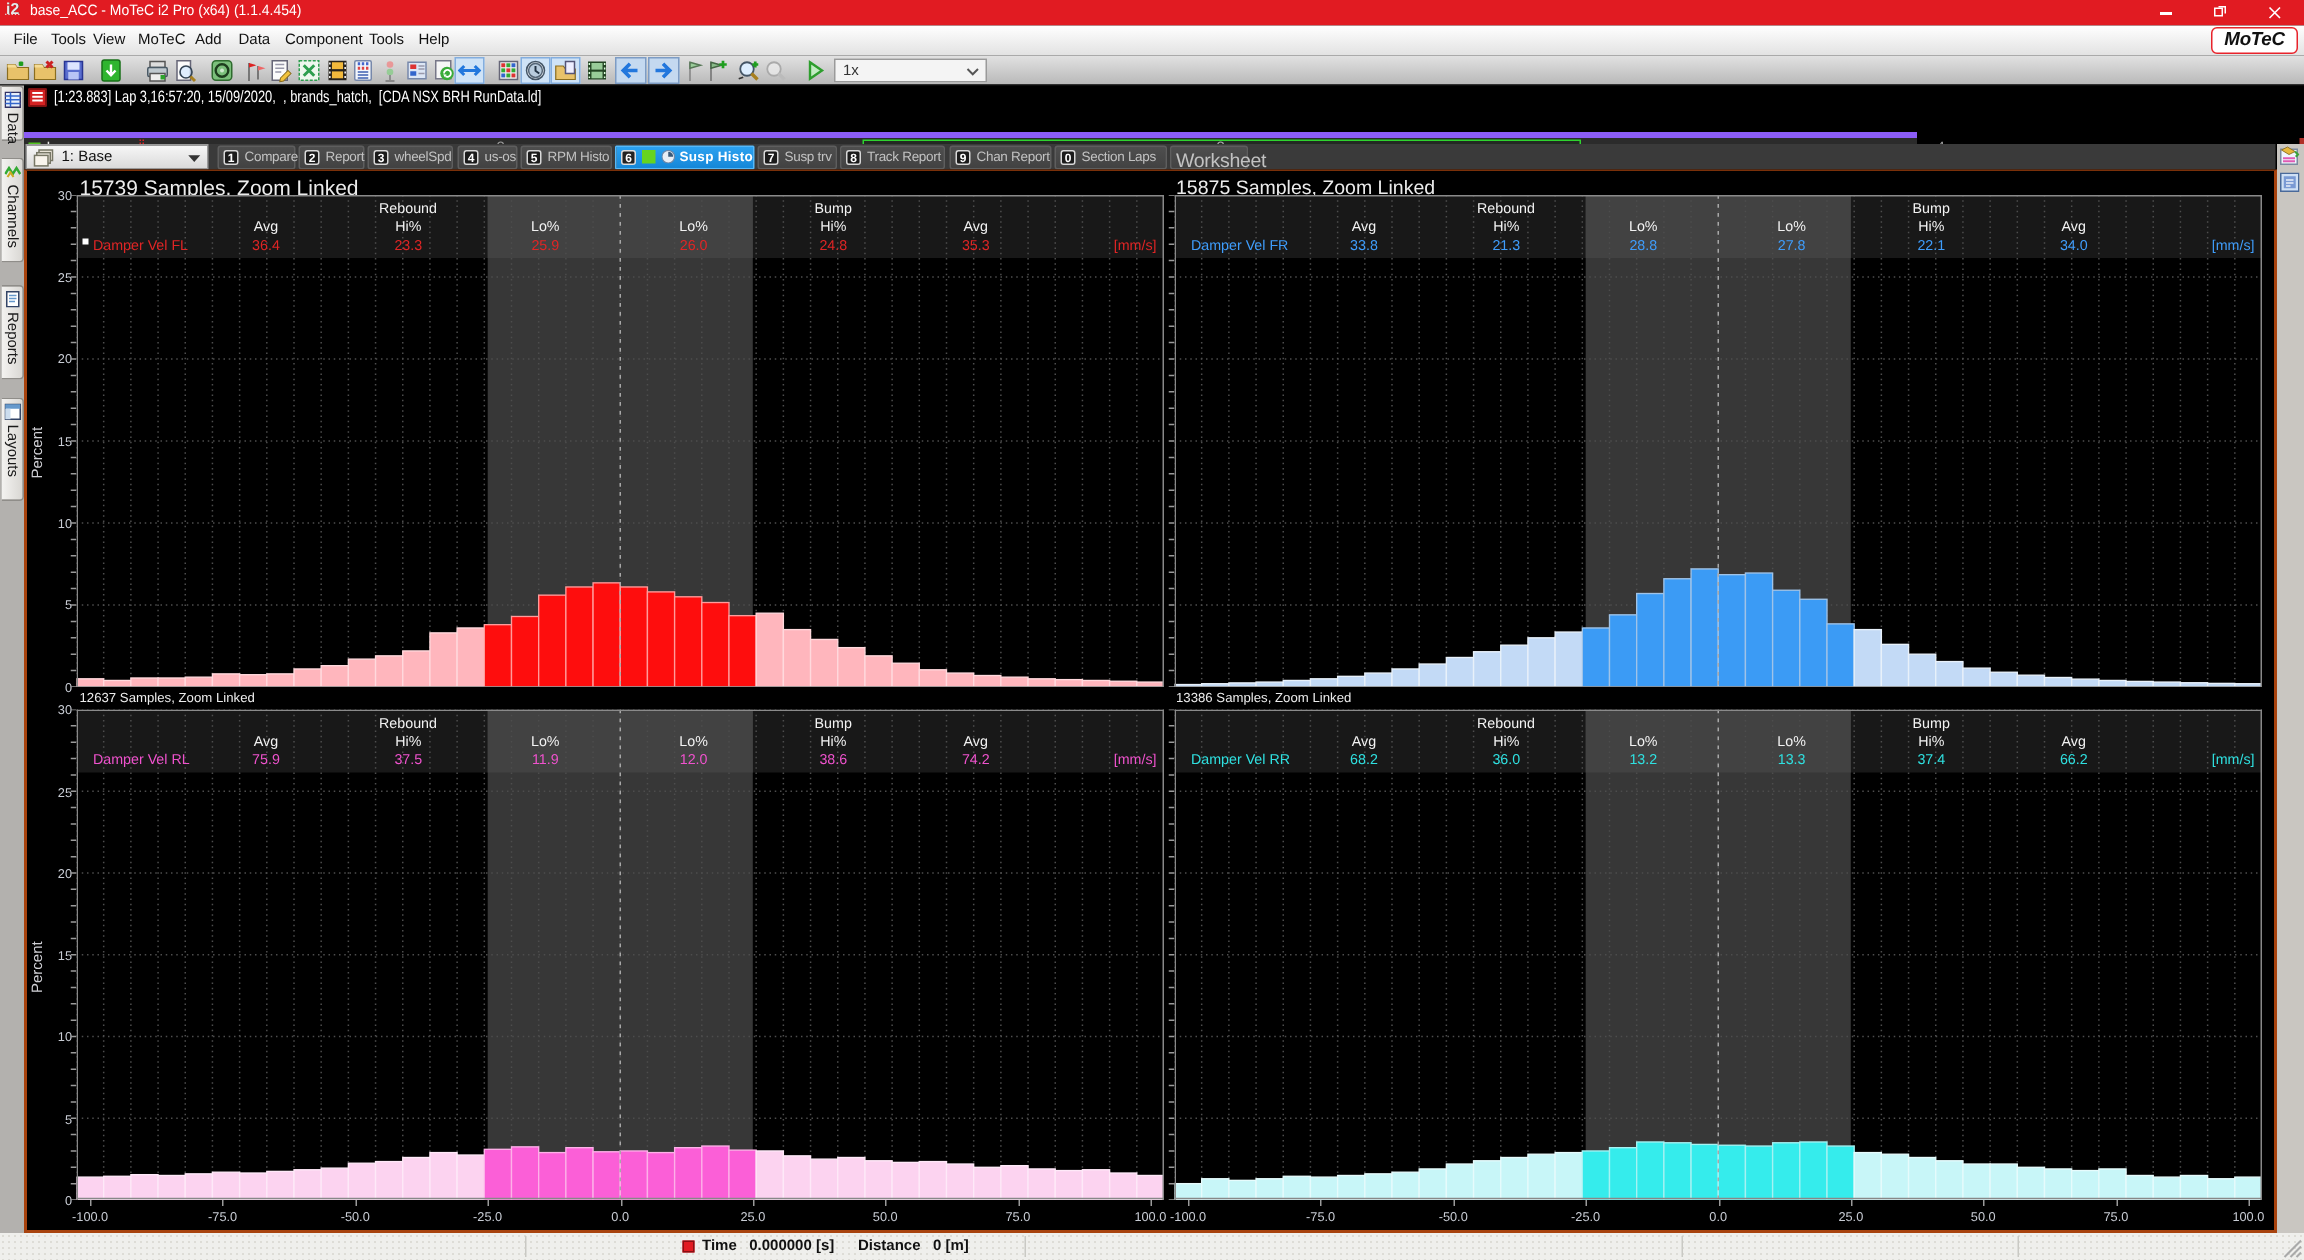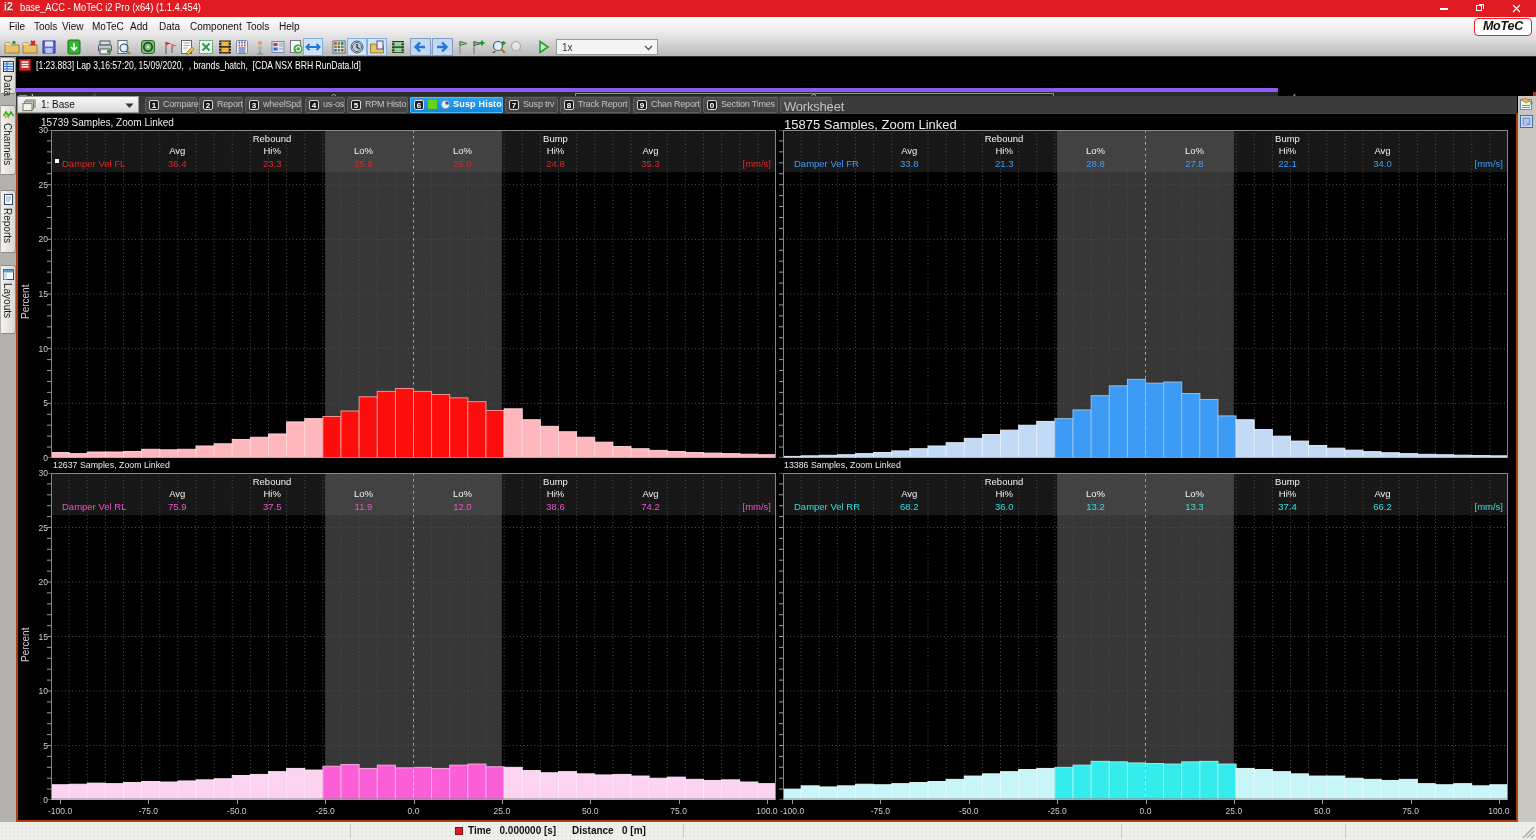--- a/index.html
+++ b/index.html
@@ -239,26 +239,26 @@
     <div class="abs" style="left:509px;top:3.5px;width:10px;height:10px;background:#1b1b1b;border:1px solid #d8d8d8;border-radius:2px;font-size:8px;font-weight:bold;color:#fff;text-align:center;line-height:10px">7</div>
     <div class="abs" style="left:523px;top:3px;font-size:9px;color:#c2c2c2;letter-spacing:-0.2px">Susp trv</div>
     <div class="abs" style="left:560px;top:1px;width:70px;height:16px;background:linear-gradient(#4e4e4e,#424242);border:1px solid #5e5e5e;border-radius:2px"></div>
     <div class="abs" style="left:564px;top:3.5px;width:10px;height:10px;background:#1b1b1b;border:1px solid #d8d8d8;border-radius:2px;font-size:8px;font-weight:bold;color:#fff;text-align:center;line-height:10px">8</div>
     <div class="abs" style="left:578px;top:3px;font-size:9px;color:#c2c2c2;letter-spacing:-0.2px">Track Report</div>
     <div class="abs" style="left:633px;top:1px;width:68px;height:16px;background:linear-gradient(#4e4e4e,#424242);border:1px solid #5e5e5e;border-radius:2px"></div>
     <div class="abs" style="left:637px;top:3.5px;width:10px;height:10px;background:#1b1b1b;border:1px solid #d8d8d8;border-radius:2px;font-size:8px;font-weight:bold;color:#fff;text-align:center;line-height:10px">9</div>
     <div class="abs" style="left:651px;top:3px;font-size:9px;color:#c2c2c2;letter-spacing:-0.2px">Chan Report</div>
     <div class="abs" style="left:703px;top:1px;width:75px;height:16px;background:linear-gradient(#4e4e4e,#424242);border:1px solid #5e5e5e;border-radius:2px"></div>
     <div class="abs" style="left:707px;top:3.5px;width:10px;height:10px;background:#1b1b1b;border:1px solid #d8d8d8;border-radius:2px;font-size:8px;font-weight:bold;color:#fff;text-align:center;line-height:10px">0</div>
-    <div class="abs" style="left:721px;top:3px;font-size:9px;color:#c2c2c2;letter-spacing:-0.2px">Section Times</div>
+    <div class="abs" style="left:721px;top:3px;font-size:9px;color:#c2c2c2;letter-spacing:-0.2px">Section Laps</div>
     <div class="abs" style="left:780px;top:1px;width:52px;height:16px;background:linear-gradient(#4e4e4e,#424242);border:1px solid #5e5e5e;border-radius:2px"></div>
     <div class="abs" style="left:784px;top:3px;font-size:13px;color:#c2c2c2;letter-spacing:-0.2px">Worksheet</div>
   </div>
 <div class="abs" style="left:16px;top:113px;width:1502px;height:709px;background:#000;border-style:solid;border-width:1px 2px 2px 2px;border-color:#7a3009 #a8430e #a8430e #a8430e"></div>
-<div class="abs" style="left:41px;top:116.5px;font-size:10px;color:#ececec">15739 Samples, Zoom Linked</div>
+<div class="abs" style="left:53px;top:116.5px;font-size:14px;color:#ececec">15739 Samples, Zoom Linked</div>
 <div class="abs" style="left:784px;top:117px;font-size:13px;color:#ececec">15875 Samples, Zoom Linked</div>
 <div class="abs" style="left:53px;top:460px;font-size:8.8px;color:#ececec">12637 Samples, Zoom Linked</div>
 <div class="abs" style="left:784px;top:460px;font-size:8.8px;color:#ececec">13386 Samples, Zoom Linked</div>
 <div class="abs" style="left:18px;top:125.0px;width:30px;text-align:right;font-size:8.5px;color:#c8ccd4">30</div>
 <div class="abs" style="left:18px;top:179.7px;width:30px;text-align:right;font-size:8.5px;color:#c8ccd4">25</div>
 <div class="abs" style="left:18px;top:234.3px;width:30px;text-align:right;font-size:8.5px;color:#c8ccd4">20</div>
 <div class="abs" style="left:18px;top:289.0px;width:30px;text-align:right;font-size:8.5px;color:#c8ccd4">15</div>
 <div class="abs" style="left:18px;top:343.7px;width:30px;text-align:right;font-size:8.5px;color:#c8ccd4">10</div>
 <div class="abs" style="left:18px;top:398.3px;width:30px;text-align:right;font-size:8.5px;color:#c8ccd4">5</div>
 <div class="abs" style="left:18px;top:453.0px;width:30px;text-align:right;font-size:8.5px;color:#c8ccd4">0</div>

